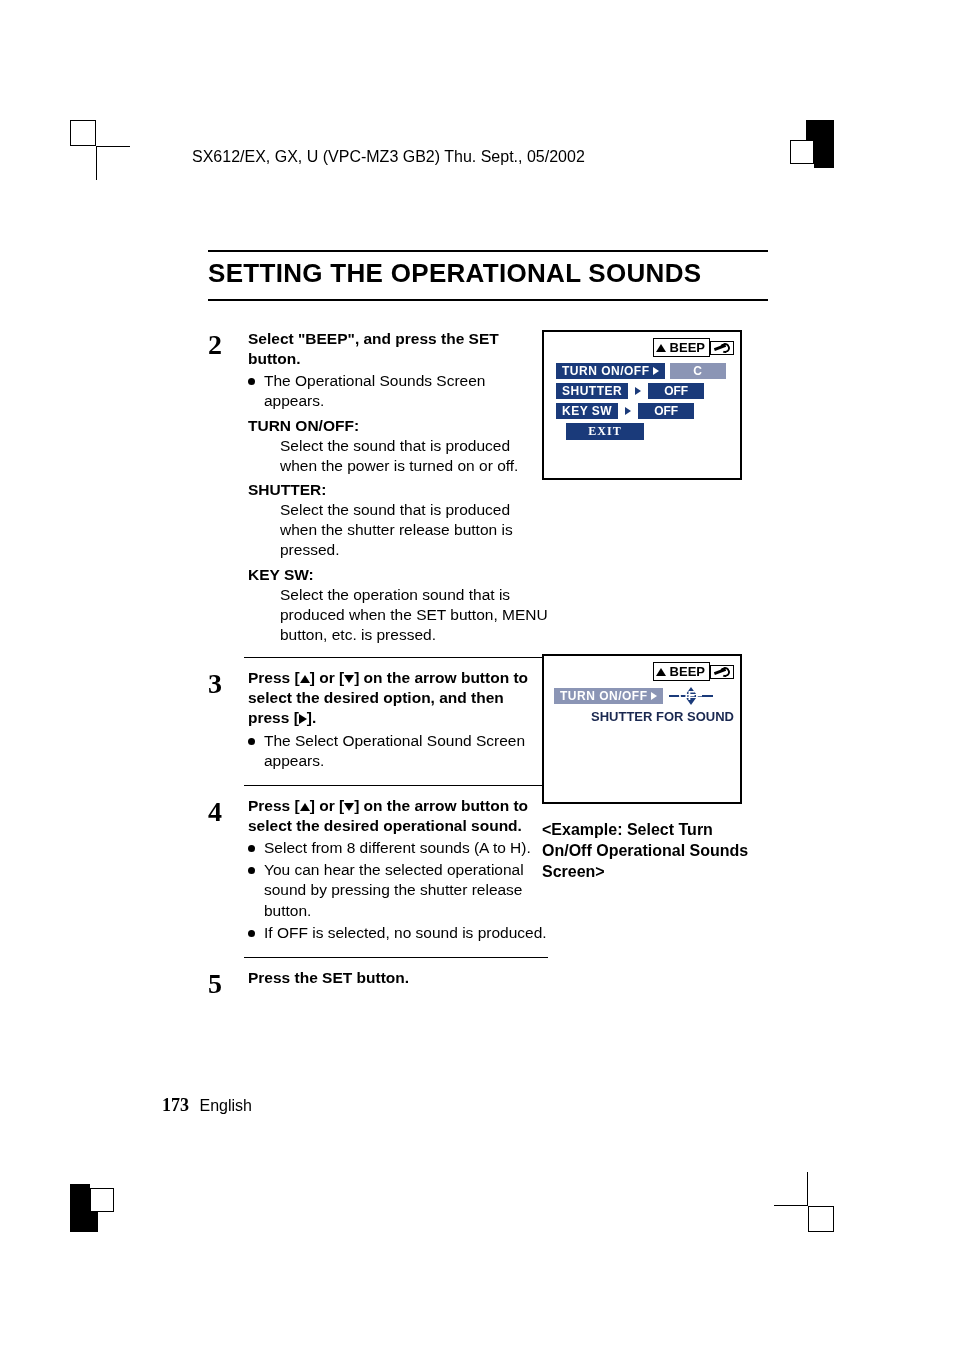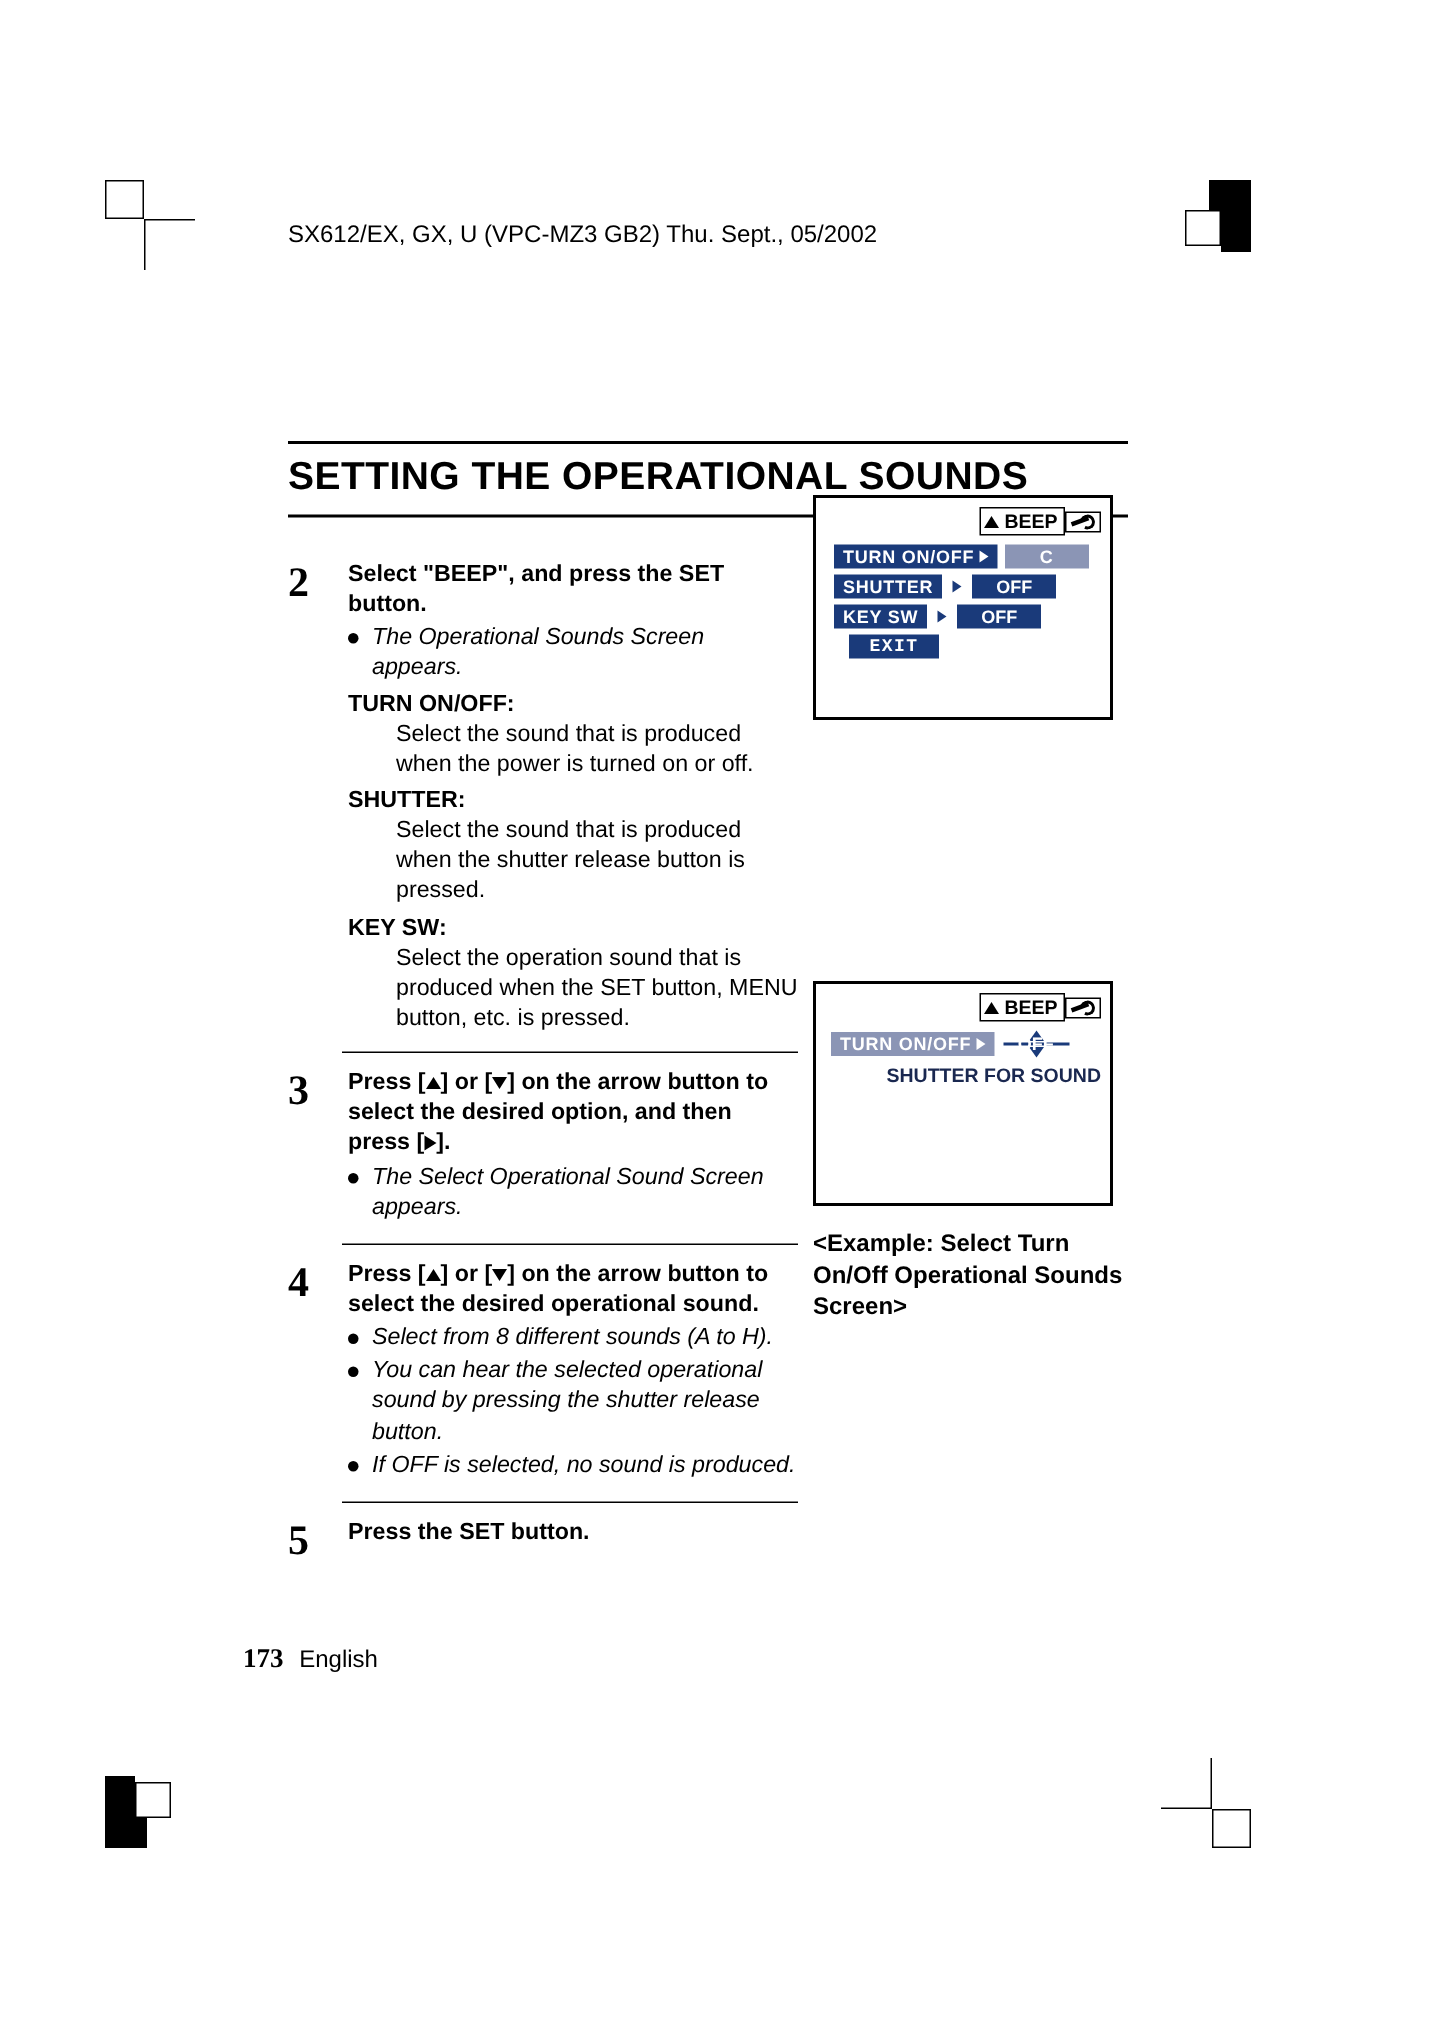--- a/index.html
+++ b/index.html
@@ -56,23 +56,22 @@
     position: absolute;
     top: 148px;
     left: 192px;
     font-size: 16px;
     text-align: center;
   }
 
   .content {
     position: absolute;
     top: 250px;
-    left: 192px;
+    left: 208px;
     width: 560px;
-    margin-top: 44px;
   }
 
   .title-block {
     border-top: 2px solid #000;
     border-bottom: 2px solid #000;
     padding: 6px 0 10px 0;
     margin-bottom: 28px;
   }
   .title-block h1 {
     font-family: "Arial Narrow", Arial, sans-serif;
@@ -95,21 +94,21 @@
     flex-shrink: 0;
     line-height: 1;
     padding-top: 2px;
   }
   .step-body {
     flex: 1;
     font-size: 15.5px;
     line-height: 1.3;
   }
   .step-body .lead { font-weight: bold; margin-bottom: 2px;}
-  .step-body ul { list-style: none; margin: 2px 0 4px 0; font-style: italic;}
+  .step-body ul { list-style: none; margin: 2px 0 4px 0;}
   .step-body ul li { position: relative; padding-left: 16px; margin-bottom: 2px;}
   .step-body ul li::before {
     content: ""; position: absolute; left: 0; top: 7px;
     width: 7px; height: 7px; background: #000; border-radius: 50%;
   }
   .sub-label { font-weight: bold; margin-top: 4px;}
   .sub-desc { padding-left: 32px; margin-bottom: 2px;}
 
   .rule { border-top: 1.5px solid #000; margin: 10px 0 10px 36px; width: 304px;}
 
@@ -185,23 +184,23 @@
   .tri-right {
     width: 0; height: 0;
     border-top: 4px solid transparent;
     border-bottom: 4px solid transparent;
     border-left: 6px solid #fff;
     display: inline-block;
   }
   .tri-right.dark { border-left-color: #1a3a7a; margin: 0 2px;}
   .menu-exit {
     color: #fff; background: #1a3a7a;
-    font-family: Liberation Mono, monospace; font-stretch: condensed;
+    font-family: Liberation Serif, serif; font-stretch: condensed;
     font-weight: bold; font-size: 12px; letter-spacing: 1px;
-    padding: 1px 0; width: 60px; text-align: center; margin-left: 16px; margin-top:4px;
+    padding: 1px 0; width: 78px; text-align: center; margin-left: 16px; margin-top:4px;
   }
   .screen2 .off-pill {
     color:#fff; background:#1a3a7a; font-family:"Arial Narrow",Arial;
     font-stretch:condensed; font-weight:bold; font-size:12px;
     padding:1px 10px; position:relative;
   }
   .screen2 .arrows-vert {
     display:flex; flex-direction:column; align-items:center; line-height:0; gap:1px;
   }
   .screen2 .tri-up-s {

